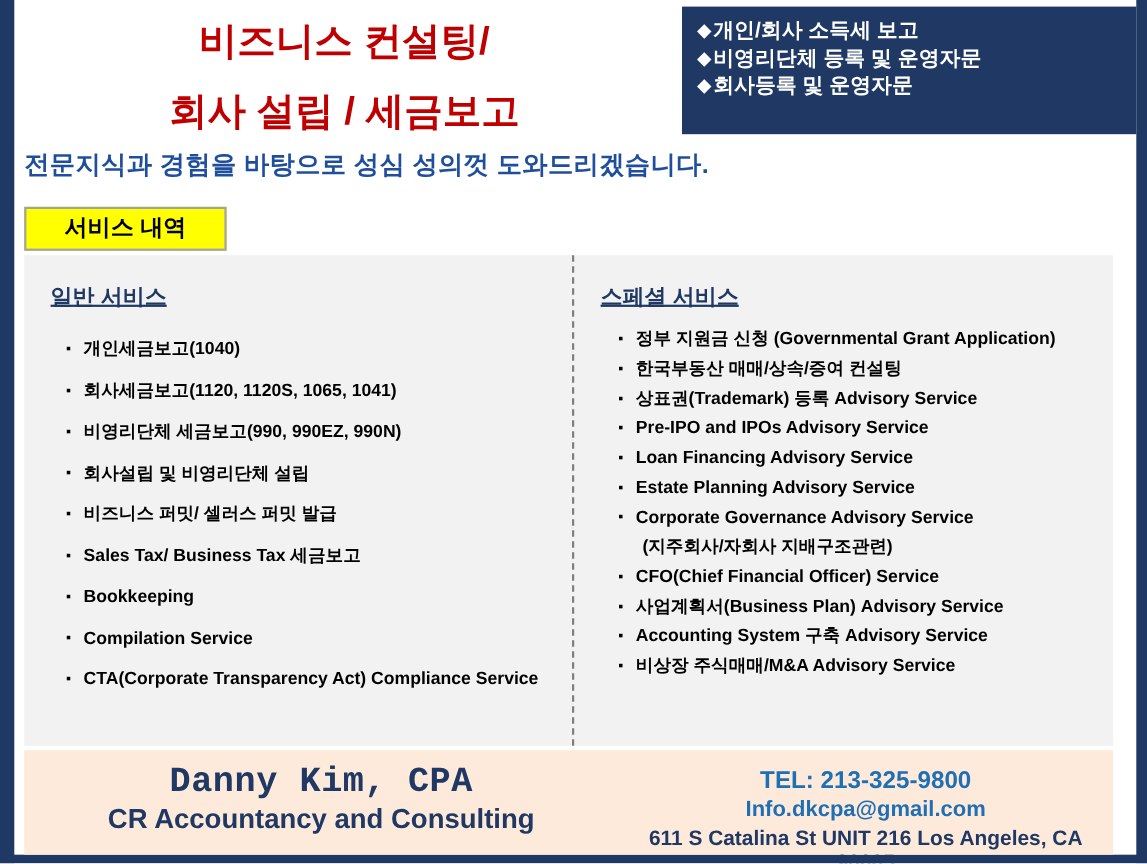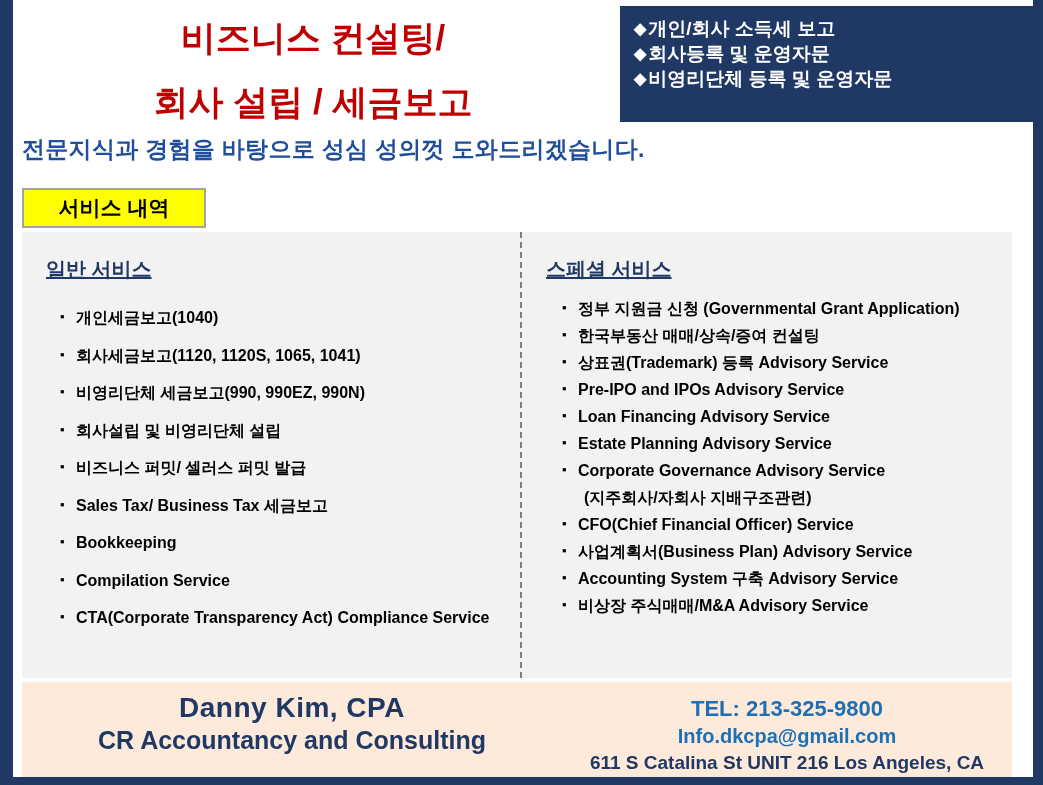--- a/index.html
+++ b/index.html
@@ -189,24 +189,25 @@
   }
   .footer-left {
     position: absolute;
     left: 0;
     top: 0;
     width: 540px;
     text-align: center;
     padding-top: 10px;
   }
   .footer-name {
-    font-size: 28px;
+    font-size: 32px;
     font-weight: bold;
     color: #1f3864;
     letter-spacing: 0.5px;
+    font-family: Liberation Mono, monospace;
   }
   .footer-company {
     font-size: 25px;
     font-weight: bold;
     color: #1f3864;
     margin-top: 2px;
   }
   .footer-right {
     position: absolute;
     left: 540px;
@@ -242,22 +243,22 @@
   <div class="right-bar"></div>
   <div class="bottom-bar"></div>
 
   <div class="header">
     <div class="header-title">
       <span class="line1">비즈니스 컨설팅/</span>
       <span class="line2">회사 설립 / 세금보고</span>
     </div>
     <div class="header-box">
       <div><span class="dia">◆</span><span>개인/회사 소득세 보고</span></div>
+      <div><span class="dia">◆</span><span>비영리단체 등록 및 운영자문</span></div>
       <div><span class="dia">◆</span><span>회사등록 및 운영자문</span></div>
-      <div><span class="dia">◆</span><span>비영리단체 등록 및 운영자문</span></div>
     </div>
   </div>
 
   <div class="tagline">전문지식과 경험을 바탕으로 성심 성의껏 도와드리겠습니다.</div>
 
   <div class="section-tag">서비스 내역</div>
 
   <div class="body-panel">
 
     <div class="col col-left">

